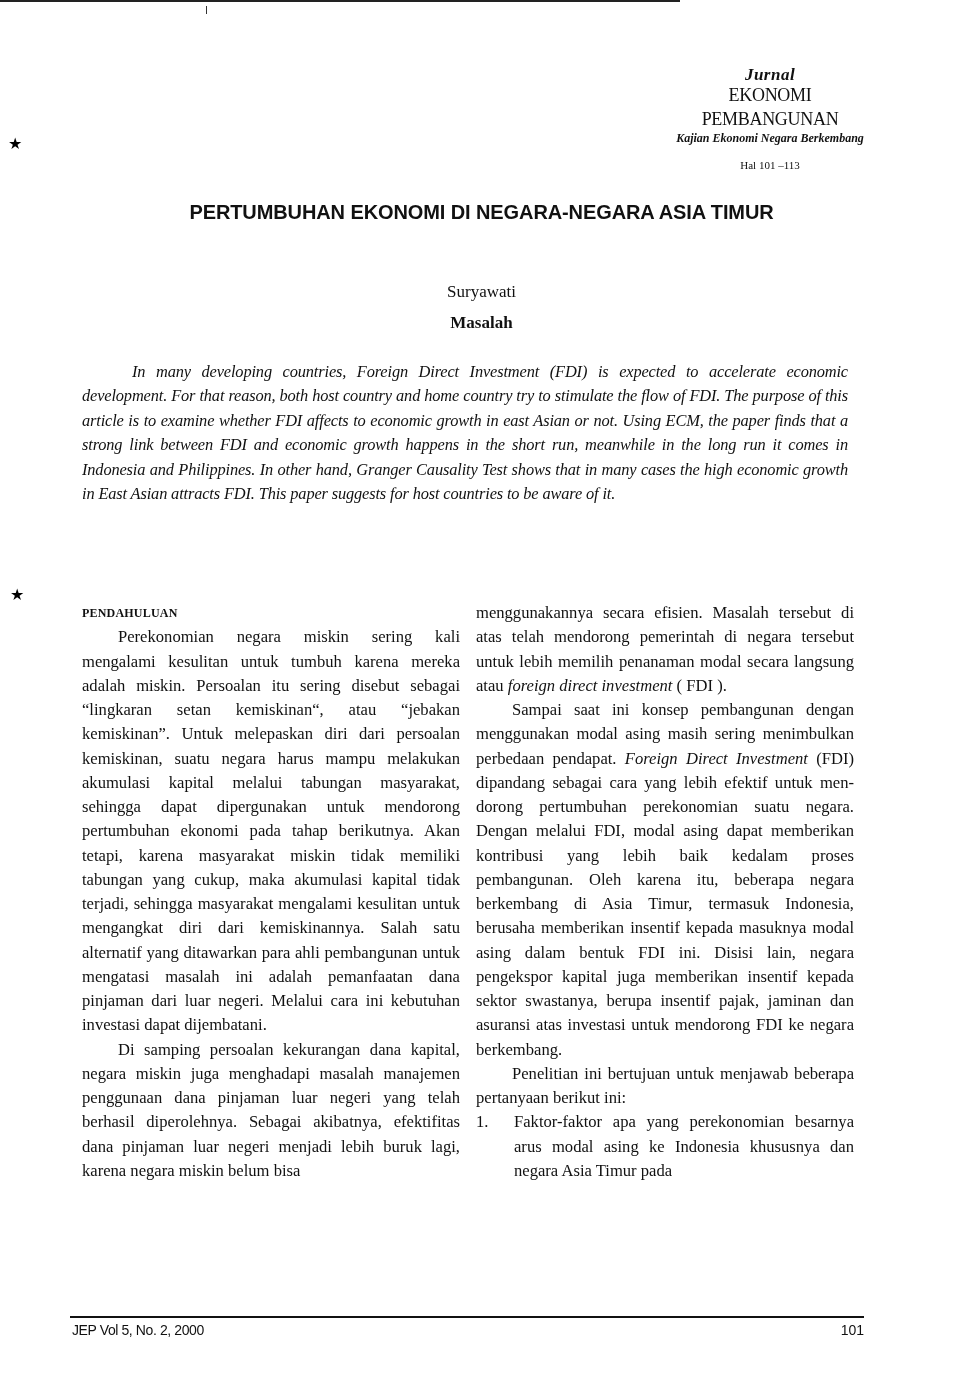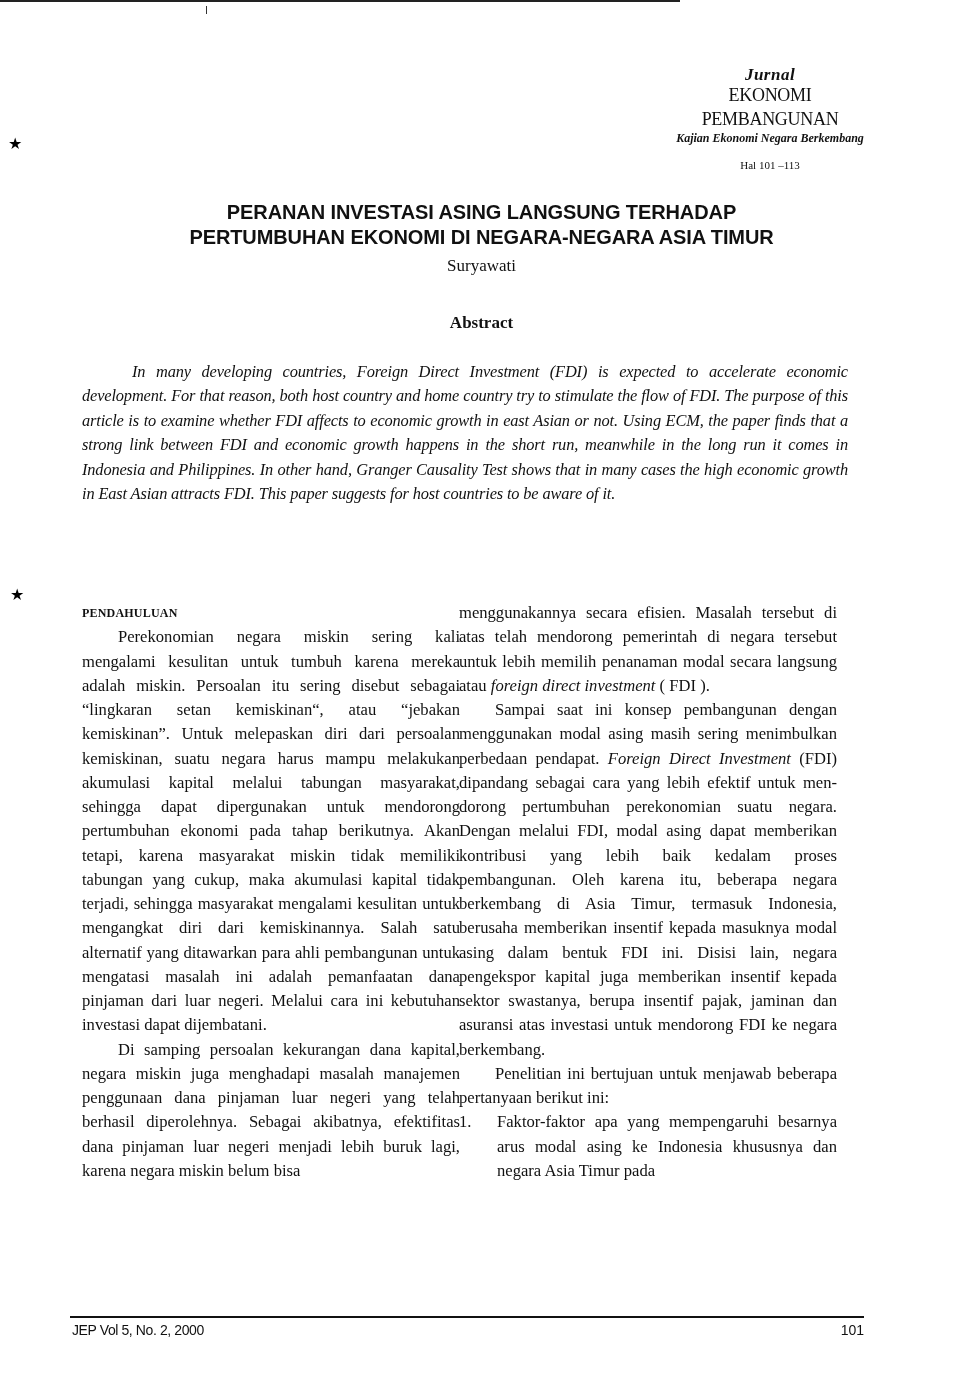--- a/index.html
+++ b/index.html
@@ -26,40 +26,40 @@
   .mh-sub { font-size: 12px; font-style: italic; font-weight: bold; margin-top: 1px; }
   .mh-pages { font-size: 11px; margin-top: 16px; font-weight: normal; }
 
   
   .title {
     position: absolute; top: 200px; left: 120px; width: 723px; text-align: center;
     font-family: "Liberation Sans", "DejaVu Sans", sans-serif; font-weight: bold;
     font-size: 20px; line-height: 25px; letter-spacing: -0.1px;
   }
   .author {
-    position: absolute; top: 256px; left: 0; width: 963px; text-align: center;
+    position: absolute; top: 282px; left: 0; width: 963px; text-align: center;
     font-size: 17px;
   }
   .abstract-heading {
     position: absolute; top: 313px; left: 0; width: 963px; text-align: center;
     font-size: 17px; font-weight: bold;
   }
   .abstract-body {
     position: absolute; top: 360px; left: 82px; width: 766px;
     font-style: italic; font-size: 16.4px; line-height: 24.4px; text-align: justify;
     text-indent: 50px; letter-spacing: -0.15px;
   }
 
   
   .col {
     position: absolute; top: 601px; width: 378px;
     font-size: 16.6px; line-height: 24.25px; text-align: justify;
   }
   .col-left { left: 82px; }
-  .col-right { left: 459px; }
+  .col-right { left: 476px; }
   .section-heading { font-weight: bold; font-size: 12px; letter-spacing: 0.2px; }
   .para { margin: 0; text-indent: 36px; }
   .para.noindent { text-indent: 0; }
   .list-item { display: flex; margin: 0; }
   .list-num { width: 38px; flex: 0 0 38px; }
   .list-text { flex: 1; text-align: justify; }
   em { font-style: italic; }
 
   
   .footer-rule {
@@ -84,39 +84,38 @@
 
 <div class="masthead">
   <div class="mh-jurnal">Jurnal</div>
   <div class="mh-name">EKONOMI</div>
   <div class="mh-name">PEMBANGUNAN</div>
   <div class="mh-sub">Kajian Ekonomi Negara Berkembang</div>
   <div class="mh-pages">Hal 101 –113</div>
 </div>
 
 <div class="title">
-  <div>PERANAN INVESTASI ASING LANGSUNG TERHADAP</div>
   <div>PERTUMBUHAN EKONOMI DI NEGARA-NEGARA ASIA TIMUR</div>
 </div>
 
 <div class="author">Suryawati</div>
-<div class="abstract-heading">Abstract</div>
+<div class="abstract-heading">Masalah</div>
 <p class="abstract-body" style="margin:0;">In many developing countries, Foreign Direct Investment (FDI) is expected to accelerate economic development. For that reason, both host country and home country try to stimulate the flow of FDI. The purpose of this article is to examine whether FDI affects to economic growth in east Asian or not. Using ECM, the paper finds that a strong link between FDI and economic growth happens in the short run, meanwhile in the long run it comes in Indonesia and Philippines. In other hand, Granger Causality Test shows that in many cases the high economic growth in East Asian attracts FDI. This paper suggests for host countries to be aware of it.</p>
 
 <div class="col col-left">
   <div class="section-heading">PENDAHULUAN</div>
   <p class="para">Perekonomian negara miskin sering kali mengalami kesulitan untuk tumbuh karena mereka adalah miskin. Persoalan itu sering disebut sebagai “lingkaran setan kemiskinan“, atau “jebakan kemiskinan”. Untuk melepaskan diri dari persoalan kemiskinan, suatu negara harus mampu melakukan akumulasi kapital melalui tabungan masyarakat, sehingga dapat dipergunakan untuk mendorong pertumbuhan ekonomi pada tahap berikutnya. Akan tetapi, karena masyarakat miskin tidak memiliki tabungan yang cukup, maka akumulasi kapital tidak terjadi, sehingga masyarakat mengalami kesulitan untuk mengangkat diri dari kemiskinannya. Salah satu alternatif yang ditawarkan para ahli pembangunan untuk mengatasi masalah ini adalah pemanfaatan dana pinjaman dari luar negeri. Melalui cara ini kebutuhan investasi dapat dijembatani.</p>
   <p class="para">Di samping persoalan kekurangan dana kapital, negara miskin juga menghadapi masalah manajemen penggunaan dana pinjaman luar negeri yang telah berhasil diperolehnya. Sebagai akibatnya, efektifitas dana pinjaman luar negeri menjadi lebih buruk lagi, karena negara miskin belum bisa</p>
 </div>
 
 <div class="col col-right">
   <p class="para noindent"><span>menggunakannya secara efisien. Masalah tersebut di atas telah mendorong pemerintah di negara tersebut untuk lebih memilih penanaman modal secara langsung atau </span><em>foreign direct investment</em><span> ( FDI ).</span></p>
   <p class="para"><span>Sampai saat ini konsep pembangunan dengan menggunakan modal asing masih sering menimbulkan perbedaan pendapat. </span><em>Foreign Direct Investment</em><span> (FDI) dipandang sebagai cara yang lebih efektif untuk men-dorong pertumbuhan perekonomian suatu negara. Dengan melalui FDI, modal asing dapat memberikan kontribusi yang lebih baik kedalam proses pembangunan. Oleh karena itu, beberapa negara berkembang di Asia Timur, termasuk Indonesia, berusaha memberikan insentif kepada masuknya modal asing dalam bentuk FDI ini. Disisi lain, negara pengekspor kapital juga memberikan insentif kepada sektor swastanya, berupa insentif pajak, jaminan dan asuransi atas investasi untuk mendorong FDI ke negara berkembang.</span></p>
   <p class="para">Penelitian ini bertujuan untuk menjawab beberapa pertanyaan berikut ini:</p>
   <div class="list-item">
     <span class="list-num">1.</span>
-    <span class="list-text">Faktor-faktor apa yang mempengaruhi besarnya arus modal asing ke Indonesia khususnya dan negara Asia Timur pada</span>
+    <span class="list-text">Faktor-faktor apa yang perekonomian besarnya arus modal asing ke Indonesia khususnya dan negara Asia Timur pada</span>
   </div>
 </div>
 
 <div class="footer-rule"></div>
 <div class="footer-left">JEP Vol 5, No. 2, 2000</div>
 <div class="footer-right">101</div>
 
 </body></html>

